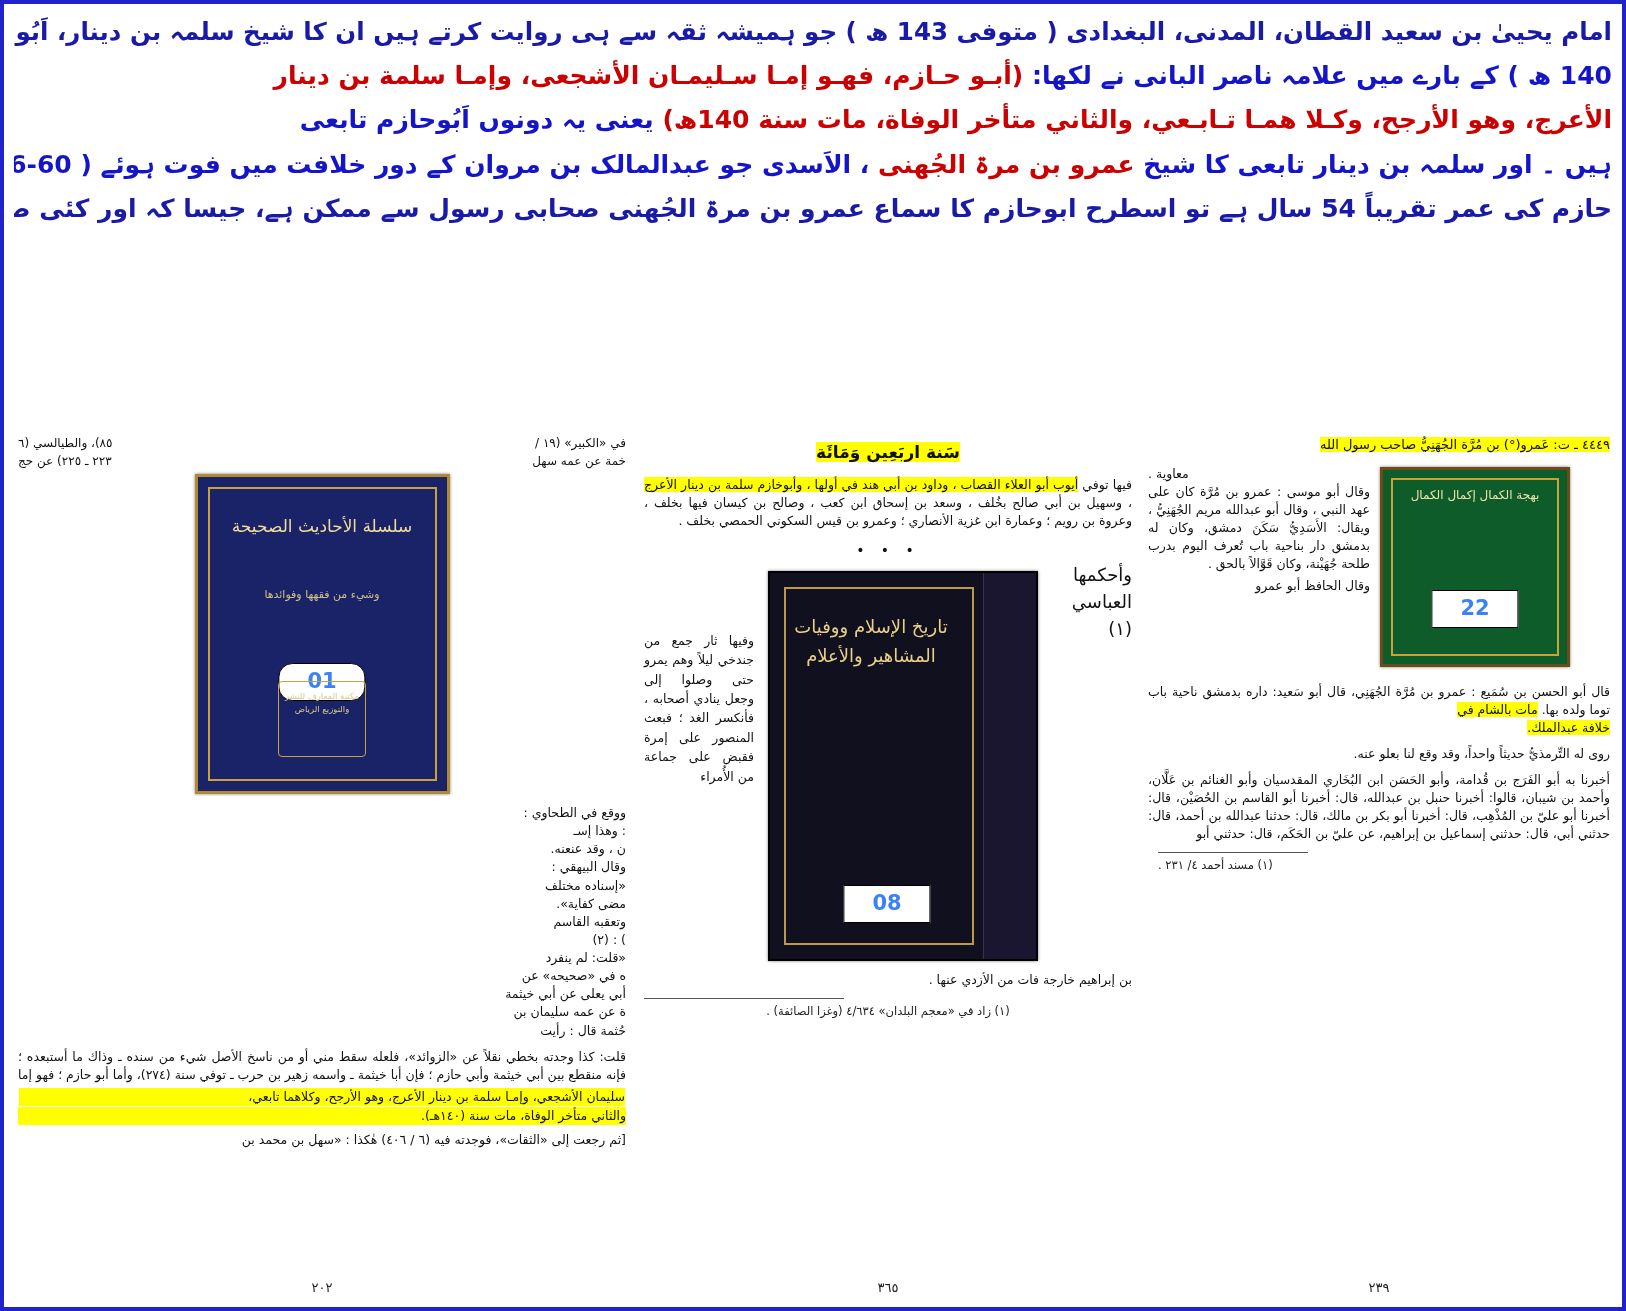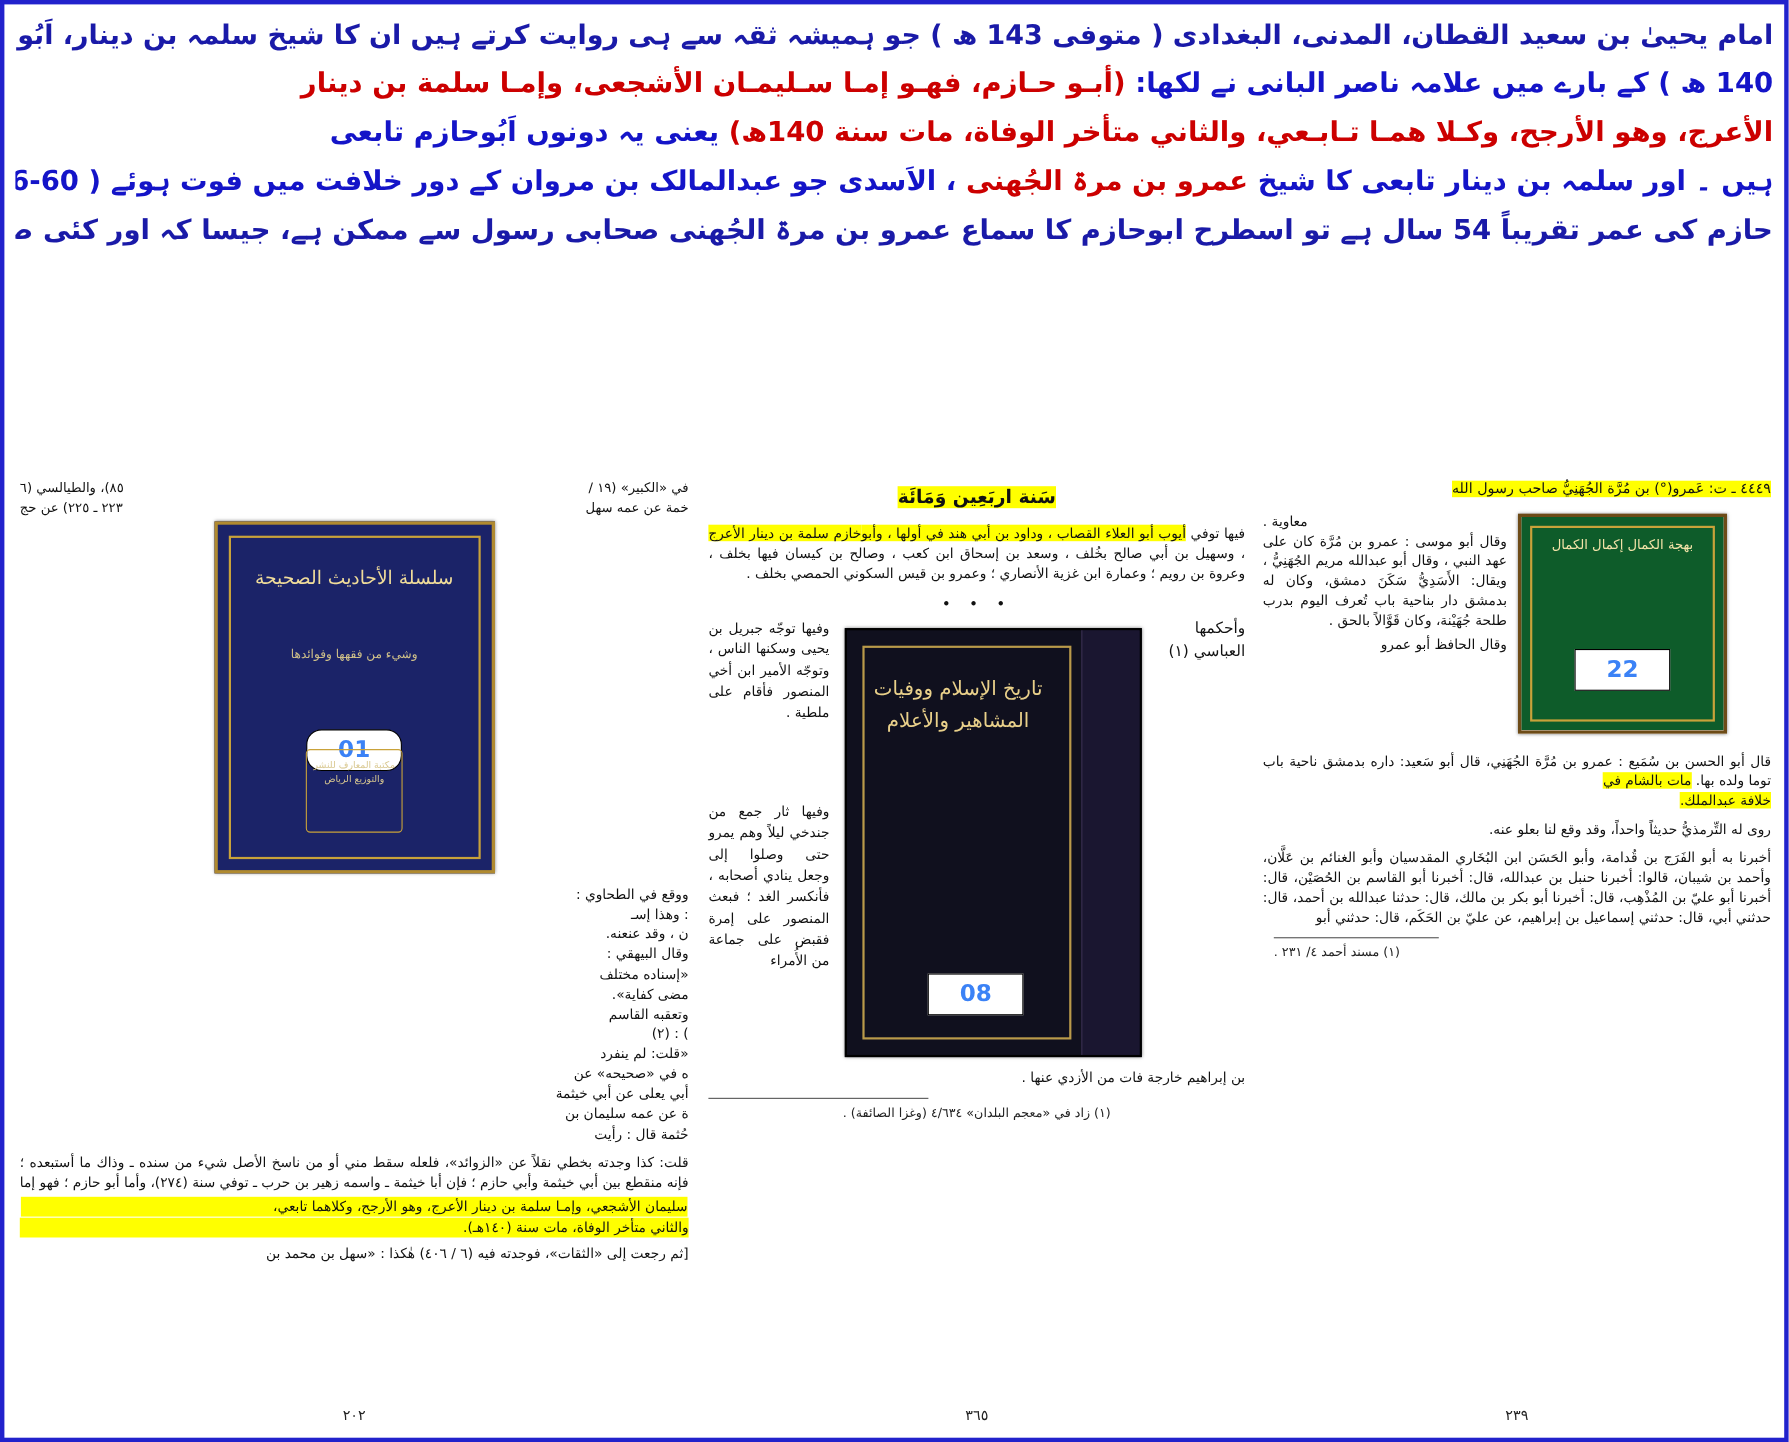--- a/index.html
+++ b/index.html
@@ -216,32 +216,31 @@
     <div class="col col-mid">
       <div class="txtblock">
         <div class="scan-title"><span class="hl">سَنة اربَعِين وَمَائَة</span></div>
         <p class="smaller" style="margin:0 0 10px 0;">
           <span>فيها توفي </span><span class="hl">أيوب أبو العلاء القصاب ، وداود بن أبي هند في أولها ، وأبو</span><span class="hl">خازم سلمة بن دينار الأعرج</span><span> ، وسهيل بن أبي صالح بخُلف ، وسعد بن إسحاق ابن كعب ، وصالح بن كيسان فيها بخلف ، وعروة بن رويم ؛ وعمارة ابن غزية الأنصاري ؛ وعمرو بن قيس السكوني الحمصي بخلف .</span>
         </p>
 
         <div class="center" style="font-size:14px;letter-spacing:6px;">• • •</div>
 
         <div style="display:flex;gap:6px;align-items:flex-start;">
-          <div style="flex:0 0 80px;font-size:14px;line-height:1.5;">وأحكمها العباسي (١)</div>
+          <div style="flex:0 0 80px;font-size:18px;line-height:1.5;">وأحكمها العباسي (١)</div>
           <div style="flex:1;">
             <div class="book book-black">
               <div class="side"></div>
               <div class="frame"></div>
               <div class="ttl">تاريخ الإسلام
 ووفيات المشاهير والأعلام</div>
               <div class="book-num" style="bottom:36px;left:44%;">08</div>
             </div>
           </div>
           <div style="flex:0 0 110px;font-size:12.5px;line-height:1.55;">
-            <div>وفيها توجّه جبريل بن يحيى وسكنها الناس ، وتوجّه الأمير ابن أخي المنصور فأقام على ملطية .</div>
             <div style="margin-top:70px;">وفيها ثار جمع من جندخي ليلاً وهم يمرو حتى وصلوا إلى وجعل ينادي أصحابه ، فأنكسر الغد ؛ فبعث المنصور على إمرة فقبض على جماعة من الأُمراء</div>
           </div>
         </div>
 
         <div style="font-size:12.5px;line-height:1.5;margin-top:2px;">بن إبراهيم خارجة فات من الأزدي عنها .</div>
 
         <hr class="rule" style="margin-right:auto;margin-left:0;width:200px;">
         <div class="footnote center">(١) زاد في «معجم البلدان» ٤/٦٣٤ (وغزا الصائفة) .</div>
       </div>
       <div class="pageno">٣٦٥</div>

